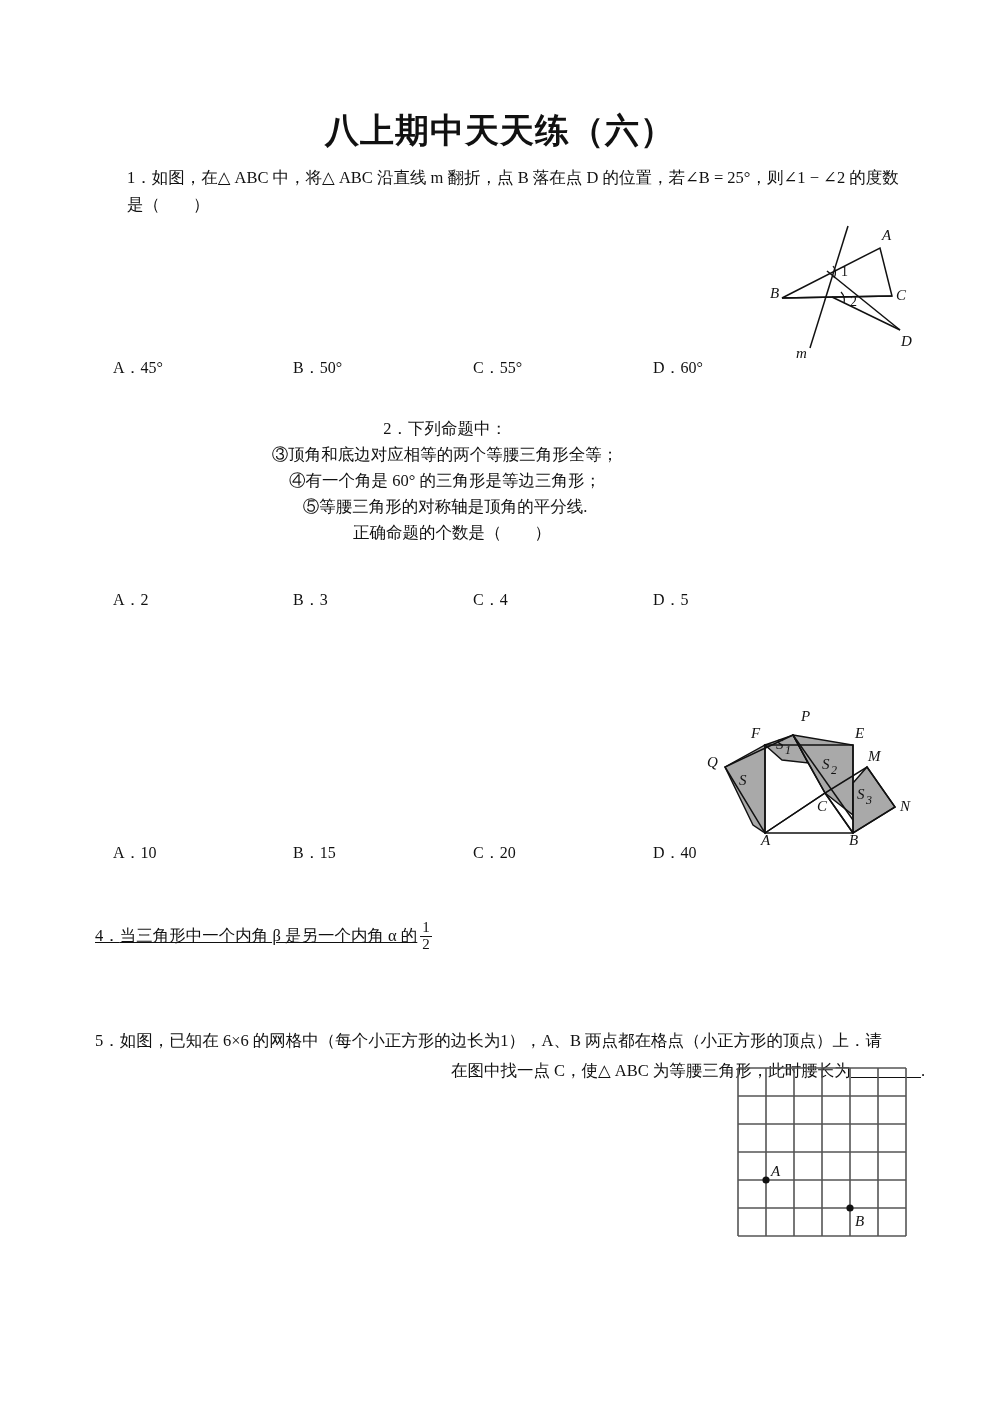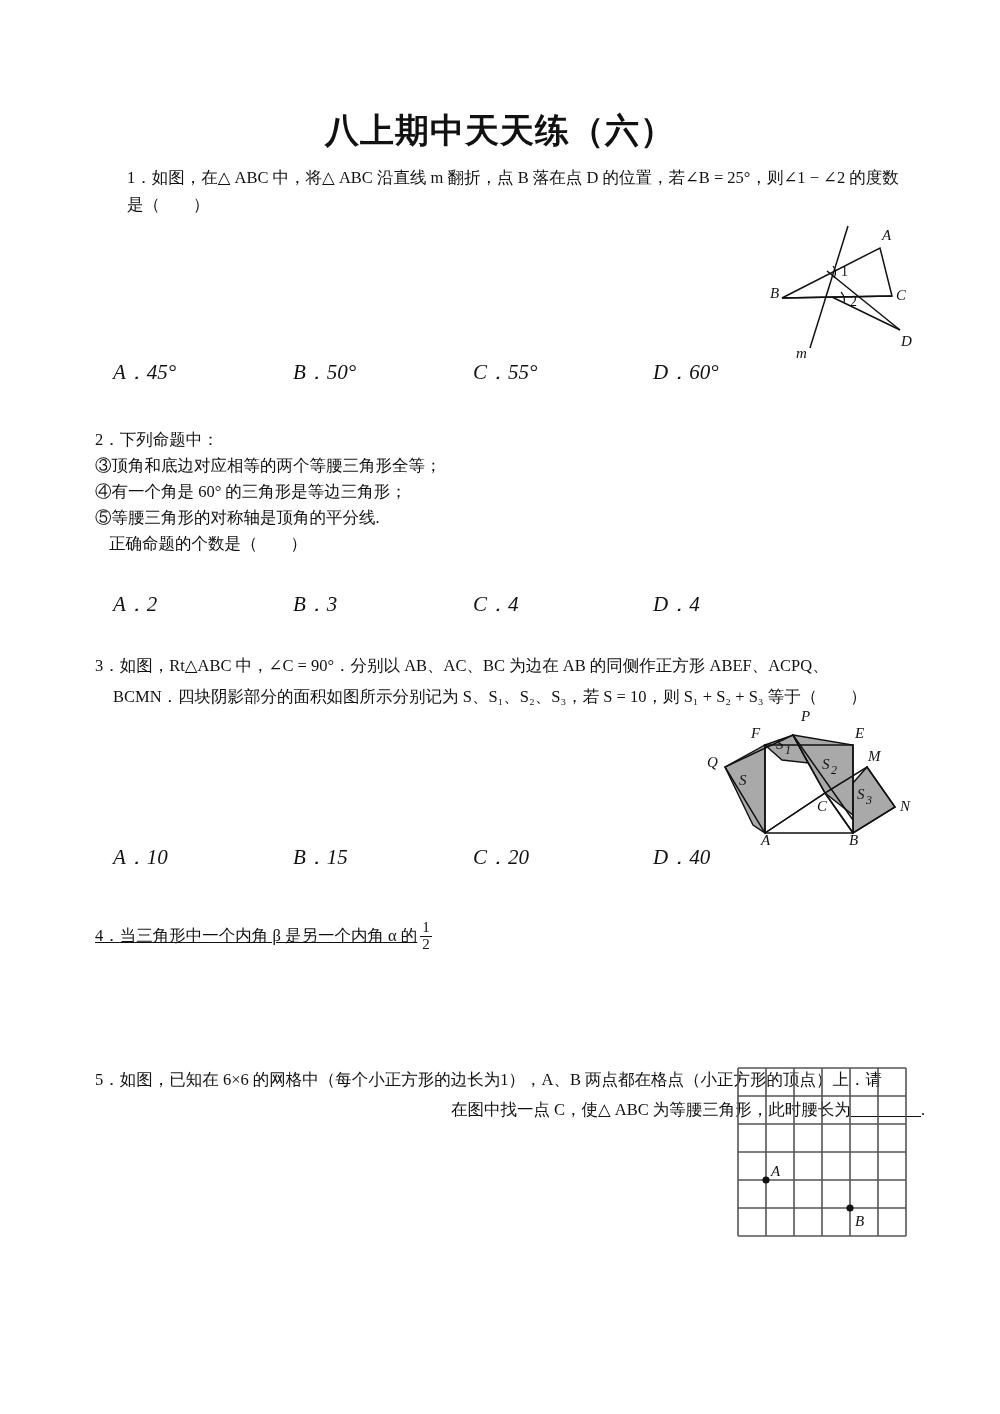--- a/index.html
+++ b/index.html
@@ -54,23 +54,22 @@
     margin: 0 3px;
     position: relative;
     top: -1px;
   }
   .frac .num { display: block; padding: 0 2px; border-bottom: 1px solid #111; font-style: normal;}
   .frac .den { display: block; padding: 0 2px; font-style: normal;}
 
   
   .options {
     position: absolute;
-    font-size: 21px;
+    font-size: 16px;
     white-space: nowrap;
-    font-style: italic;
   }
   .options .opt {
     display: inline-block;
     width: 180px;
   }
   .options .opt:last-child { width: auto; }
 
   
   .blank {
     display: inline-block;
@@ -144,40 +143,34 @@
       <text class="lbl" x="26" y="140">m</text>
       <text class="lbl-num" x="71" y="58">1</text>
       <text class="lbl-num" x="80" y="88">2</text>
     </svg>
   </div>
 
   <div class="options" style="left:113px; top:358px;">
     <span class="opt">A．45°</span><span class="opt">B．50°</span><span class="opt">C．55°</span><span class="opt">D．60°</span>
   </div>
 
-  <div class="q-block" style="left:95px; top:427px; width:700px; line-height:26px;">
+  <div class="q-block" style="left:95px; top:416px; width:700px; line-height:26px;text-align:center;">
     <div class="q-line">
       <span>2．</span><span>下列命题中：</span>
     </div>
     <div class="q-line">③顶角和底边对应相等的两个等腰三角形全等；</div>
     <div class="q-line">④有一个角是 60° 的三角形是等边三角形；</div>
     <div class="q-line">⑤等腰三角形的对称轴是顶角的平分线.</div>
     <div class="q-line" style="padding-left:14px;">正确命题的个数是（　　）</div>
   </div>
 
   <div class="options" style="left:113px; top:590px;">
-    <span class="opt">A．2</span><span class="opt">B．3</span><span class="opt">C．4</span><span class="opt">D．4</span>
-  </div>
-
-  <div class="q-block" style="left:95px; top:650px; width:830px; line-height:31px;">
-    <div class="q-line">
-      <span>3．</span><span>如图，Rt△ABC 中，∠C = 90°．分别以 AB、AC、BC 为边在 AB 的同侧作正方形 ABEF、ACPQ、</span>
-    </div>
-    <div class="q-line" style="padding-left:18px;">BCMN．四块阴影部分的面积如图所示分别记为 S、S₁、S₂、S₃，若 S = 10，则 S₁ + S₂ + S₃ 等于（　　）</div>
-  </div>
+    <span class="opt">A．2</span><span class="opt">B．3</span><span class="opt">C．4</span><span class="opt">D．5</span>
+  </div>
+
 
   <div class="figure" style="left:705px; top:705px;">
     <svg width="225" height="140" viewBox="0 0 225 140">
 
       <polygon class="shaded" points="20,62 60,40 60,128 48,120"></polygon>
 
       <polygon class="shaded" points="60,40 88,30 103,58 77,55"></polygon>
 
       <polygon class="shaded" points="103,58 88,30 148,40 148,110 120,88"></polygon>
 
@@ -216,21 +209,21 @@
   <div class="options" style="left:113px; top:843px;">
     <span class="opt">A．10</span><span class="opt">B．15</span><span class="opt">C．20</span><span class="opt">D．40</span>
   </div>
 
   <div class="q-block" style="left:95px; top:912px; width:830px; line-height:48px;text-decoration:underline;">
     <div class="q-line">
       <span>4．</span><span>当三角形中一个内角 β 是另一个内角 α 的</span><span class="frac"><span class="num">1</span><span class="den">2</span></span>
     </div>
   </div>
 
-  <div class="q-block" style="left:95px; top:1026px; width:830px; line-height:30px;margin-top:39px;">
+  <div class="q-block" style="left:95px; top:1026px; width:830px; line-height:30px;">
     <div class="q-line">
       <span>5．</span><span>如图，已知在 6×6 的网格中（每个小正方形的边长为1），A、B 两点都在格点（小正方形的顶点）上．请</span>
     </div>
     <div class="q-line" style="padding-left:18px;text-align:right;">
       <span>在图中找一点 C，使△ ABC 为等腰三角形，此时腰长为</span><span class="blank" style="width:70px;"></span><span>.</span>
     </div>
   </div>
 
   <div class="figure" style="left:736px; top:1066px;">
     <svg width="175" height="178" viewBox="0 0 175 178">

